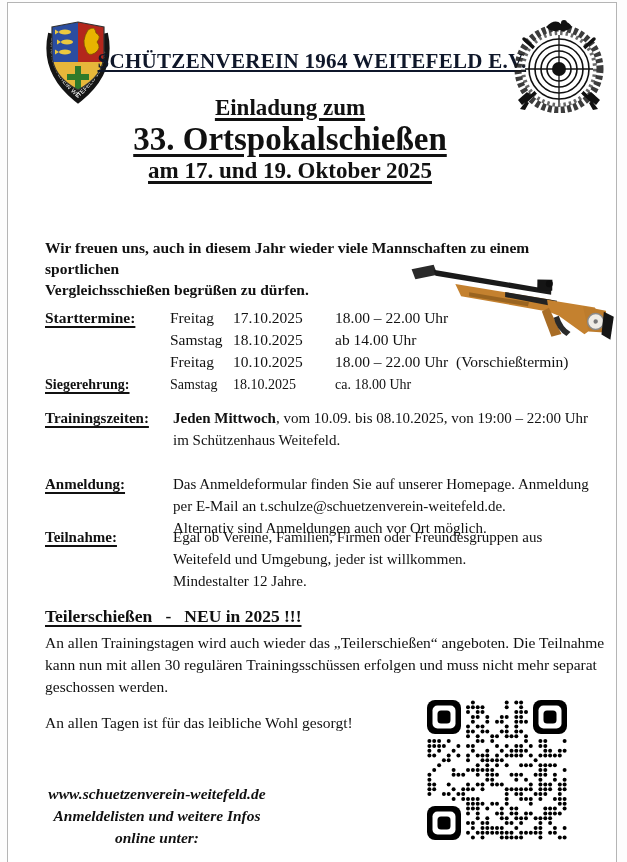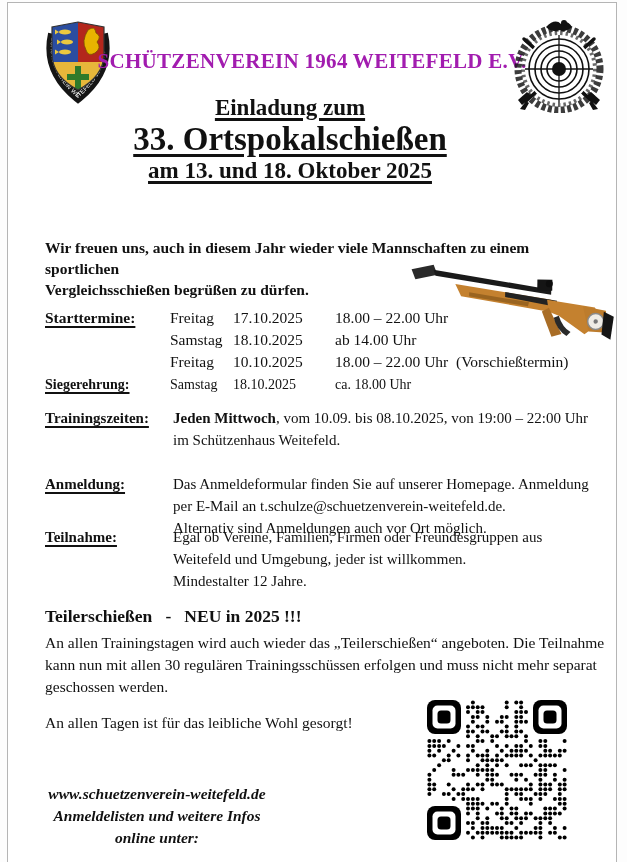--- a/index.html
+++ b/index.html
@@ -23,21 +23,21 @@
   .sched2{left:37px;top:371px;display:grid;grid-template-columns:125px 63px 102px auto;
           font-size:14px;line-height:22px;}
   .slabel{font-weight:bold;text-decoration:underline;text-decoration-thickness:1.5px;
           text-underline-offset:2.5px;}
   .cell{white-space:pre-wrap;}
   .section{left:37px;top:0;width:555px;display:flex;font-size:15px;line-height:22px;justify-content:flex-end;}
   .section .lbl{flex:0 0 128px;}
   .section .txt{flex:1;white-space:pre-wrap;}
   .sec-train{top:404px;} .sec-anm{top:470px;} .sec-teil{top:523px;}
   .teiler-head{left:37px;top:603px;font-size:17.5px;font-weight:bold;white-space:pre-wrap;
-               text-decoration-thickness:2px;text-underline-offset:3px;}
+               text-decoration:underline;text-decoration-thickness:2px;text-underline-offset:3px;}
   .teiler-text{left:37px;top:629px;width:560px;font-size:15.5px;line-height:22px;white-space:pre-wrap;}
   .catering{left:37px;top:711px;font-size:15.5px;}
   .footer{left:25px;top:780px;width:248px;text-align:center;font-size:15.5px;font-weight:bold;
           font-style:italic;line-height:22px;}
   .qr{left:419px;top:697px;width:140px;height:140px;}
   .crest{left:34px;top:15px;} .emblem{left:504px;top:14px;} .rifle{left:401px;top:260px;}
 </style>
 </head>
 <body>
 
@@ -65,21 +65,21 @@
           <ellipse cx="23" cy="34" rx="6" ry="2.6"></ellipse>
             <path d="M17,34 l-4,-2.5 0,5 z"></path>
         </g>
         <path d="M46,12 q7,-5 8,3 q6,3 1,9 q5,6 -2,11 q-7,4 -9,-3 q-5,-9 2,-20" fill="#e8b400" stroke="#7a5200" stroke-width="0.8"></path>
         <path d="M33,48 h6 v8 h8 v6 h-8 v10 h-6 v-10 h-8 v-6 h8 z" fill="#2f7a2a"></path>
       </g>
       <path d="M36,4 L62,9 L62,36 Q62,58 36,72 Q10,58 10,36 L10,9 Z" fill="none" stroke="#333" stroke-width="1.2"></path>
     </svg>
   </div>
 
-  <div class="abs club-title" style="color:#a21caf;">SCHÜTZENVEREIN 1964 WEITEFELD E.V.</div>
+  <div class="abs club-title" style="color:#0f172a;text-decoration:underline;">SCHÜTZENVEREIN 1964 WEITEFELD E.V.</div>
 
   <div class="abs emblem">
     <svg width="94" height="96" viewBox="0 0 94 96">
       <circle cx="47" cy="52" r="41" fill="none" stroke="#1a1a1a" stroke-width="7" stroke-dasharray="4 2.5" opacity="0.85"></circle>
       <circle cx="47" cy="52" r="36" fill="none" stroke="#2a2a2a" stroke-width="4" stroke-dasharray="2.5 3" opacity="0.7"></circle>
       <g stroke="#111" stroke-width="3.5" stroke-linecap="round">
         <line x1="14" y1="84" x2="82" y2="22"></line>
         <line x1="80" y1="84" x2="12" y2="22"></line>
       </g>
       <path d="M10,88 l10,-8 -5,-5 -9,8 z" fill="#111"></path>
@@ -98,21 +98,21 @@
       </g>
       <circle cx="47" cy="52" r="7" fill="#111"></circle>
       <path d="M34,10 Q43,1 49,7 Q55,2 60,10 Q53,16 47,13 Q40,16 34,10 Z" fill="#111"></path>
       <circle cx="52" cy="6" r="3" fill="#111"></circle>
     </svg>
   </div>
 
   <div class="abs headings">
     <div><span class="h-pre">Einladung zum</span></div>
     <div><span class="h-main">33. Ortspokalschießen</span></div>
-    <div><span class="h-date">am 13. und 18. Oktober 2025</span></div>
+    <div><span class="h-date">am 17. und 19. Oktober 2025</span></div>
   </div>
 
   <div class="abs intro">Wir freuen uns, auch in diesem Jahr wieder viele Mannschaften zu einem sportlichen
 Vergleichsschießen begrüßen zu dürfen.</div>
 
   <div class="abs rifle">
     <svg width="210" height="80" viewBox="0 0 210 80">
       <g transform="rotate(1 100 40)">
         <polygon points="2,8 24,3 28,13 6,18" fill="#2a2a2a"></polygon>
         <polygon points="24,8 142,26 142,31 26,14" fill="#1a1a1a"></polygon>

